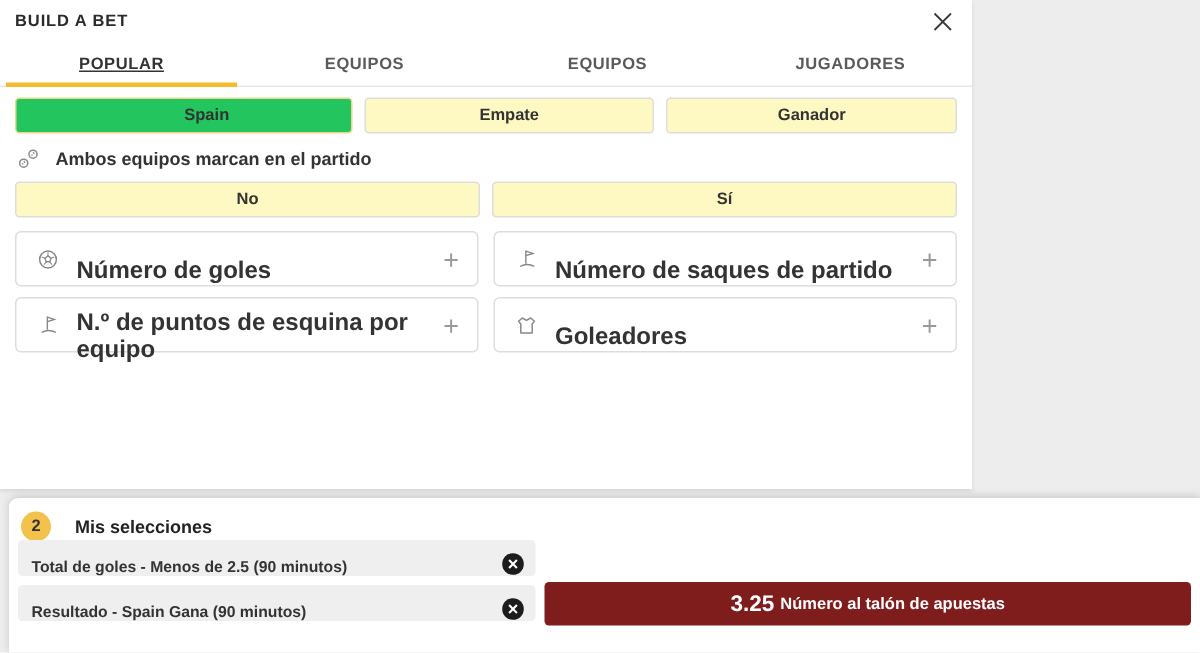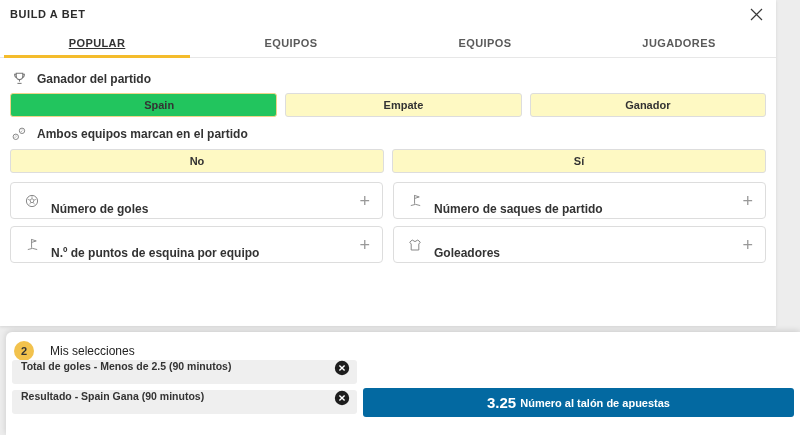--- a/index.html
+++ b/index.html
@@ -7,21 +7,21 @@
   body {
     font-family:"Liberation Sans", sans-serif;
     background:#ededed;
     position:relative;
     overflow:hidden;
     color:#333;
   }
 
   
   .main-card {
-    position:absolute; left:0; top:0; width:776px; height:326px;
+    position:absolute; left:0; top:0; width:648px; height:326px;
     background:#fff;
     box-shadow:0 1px 3px rgba(0,0,0,.10);
   }
   .app-header { padding:8px 10px 0 10px; display:flex; justify-content:space-between; align-items:flex-start; }
   .app-title { font-size:11px; font-weight:bold; letter-spacing:.6px; color:#2b2b2b; }
   .close-btn { cursor:pointer; margin-right:2px; margin-top:-1px; line-height:0; }
 
   
   .tabs { display:flex; margin-top:9px; border-bottom:1px solid #e7e7e7; }
   .tab {
@@ -50,47 +50,47 @@
   .option-btn.selected { background:#22c55e; border-color:#F0D48A;padding-left:31px; }
 
   .accordion-grid {
     display:grid; grid-template-columns:1fr 1fr; gap:7px 10px; margin-top:9px;
   }
   .accordion {
     height:37px; border:1px solid #ddd; border-radius:4px; background:#fff;
     display:flex; align-items:center; padding:0 12px; cursor:pointer;
   }
   .accordion .acc-icon { width:18px; display:flex; justify-content:center; margin-right:10px; line-height:0; }
-  .accordion .acc-label { font-size:12px; font-weight:bold; color:#333; flex:1;margin-top:16px; }
+  .accordion .acc-label { font-size:16px; font-weight:bold; color:#333; flex:1;margin-top:16px; }
   .accordion .plus { font-size:18px; font-weight:400; color:#999; line-height:1; }
 
   
   .selections-panel {
     position:absolute; left:6px; right:0; top:332px; bottom:0;
     background:#fff; border-radius:6px 0 0 0;
     box-shadow:0 -1px 6px rgba(0,0,0,.15);
   }
   .panel-header { display:flex; align-items:center; padding:9px 0 0 8px; }
   .count-badge {
     width:20px; height:20px; border-radius:50%; background:#F2C24D;
     font-size:11px; font-weight:bold; color:#333; text-align:center; line-height:20px;
   }
-  .panel-title { font-size:12px; font-weight:normal; color:#222; margin-left:16px; }
+  .panel-title { font-size:12px; font-weight:bold; color:#222; margin-left:16px; }
 
   .pills { position:absolute; left:6px; top:28px; width:345px; }
   .pill {
     height:24px; background:#EFEFEF; border-radius:3px; margin-bottom:6px;
-    display:flex; align-items:flex-start; padding:0 7px 0 9px;
+    display:flex; align-items:flex-end; padding:0 7px 0 9px;
   }
   .pill-label { flex:1; font-size:10.5px; font-weight:bold; color:#333; }
   .remove-btn { cursor:pointer; line-height:0; }
 
   .cta-btn {
     position:absolute; left:357px; right:6px; top:56px; height:29px;
-    background:#0369a1; border-radius:3px; cursor:pointer;
+    background:#7f1d1d; border-radius:3px; cursor:pointer;
     display:flex; align-items:center; justify-content:center; gap:4px; color:#fff;
   }
   .cta-odds { font-size:15px; font-weight:bold; }
   .cta-label { font-size:11px; font-weight:bold; }
 
   svg { display:block; }
 </style>
 </head>
 <body>
 
@@ -109,32 +109,20 @@
 
   <div class="tabs">
     <div class="tab active"><span>POPULAR</span></div>
     <div class="tab"><span>EQUIPOS</span></div>
     <div class="tab"><span>EQUIPOS</span></div>
     <div class="tab"><span>JUGADORES</span></div>
   </div>
 
   <div class="content">
 
-    <div class="market-header">
-      <span class="market-icon">
-        <svg width="15" height="15" viewBox="0 0 16 16" fill="none" stroke="#777" stroke-width="1.1">
-          <path d="M4.5 2.5 h7 v2.6 c0 2.4-1.5 4.1-3.5 4.1 s-3.5-1.7-3.5-4.1 z"></path>
-          <path d="M4.5 3.5 H2.8 c0 2 .9 3.3 2.3 3.6"></path>
-          <path d="M11.5 3.5 h1.7 c0 2-.9 3.3-2.3 3.6"></path>
-          <path d="M8 9.3 v2"></path>
-          <path d="M5.8 13.2 h4.4"></path>
-        </svg>
-      </span>
-      <span class="market-label">Ganador del partido</span>
-    </div>
     <div class="options">
       <div class="option-btn selected">
           <span>Spain</span>
         </div>
       <div class="option-btn">
           <span>Empate</span>
         </div>
       <div class="option-btn">
           <span>Ganador</span>
         </div>

